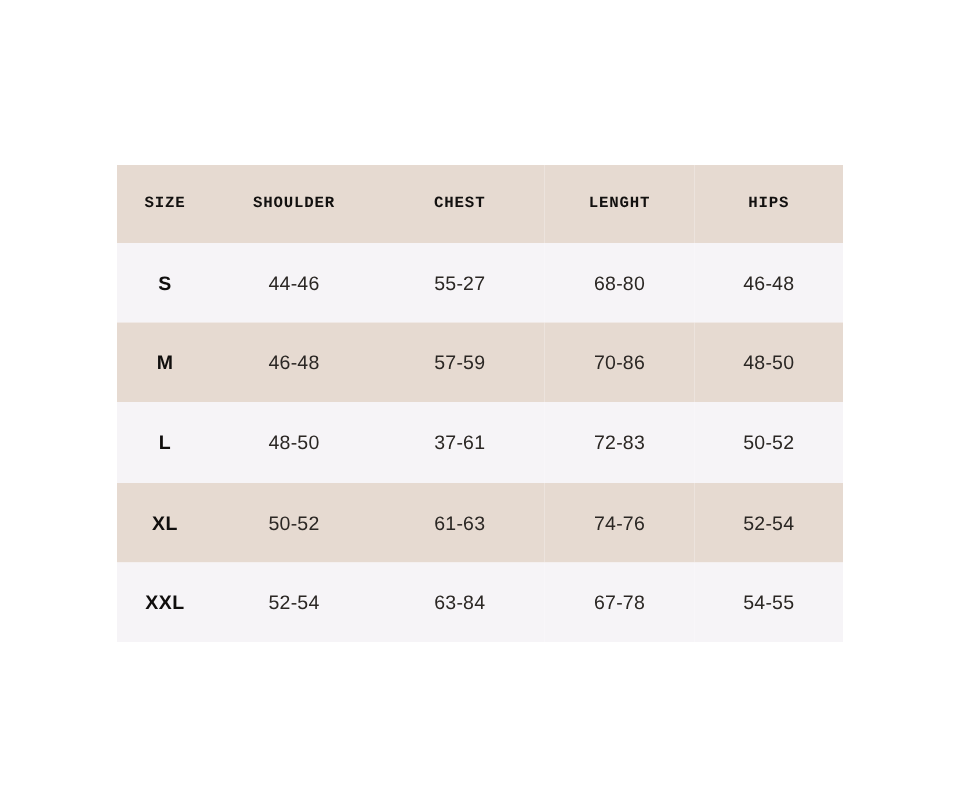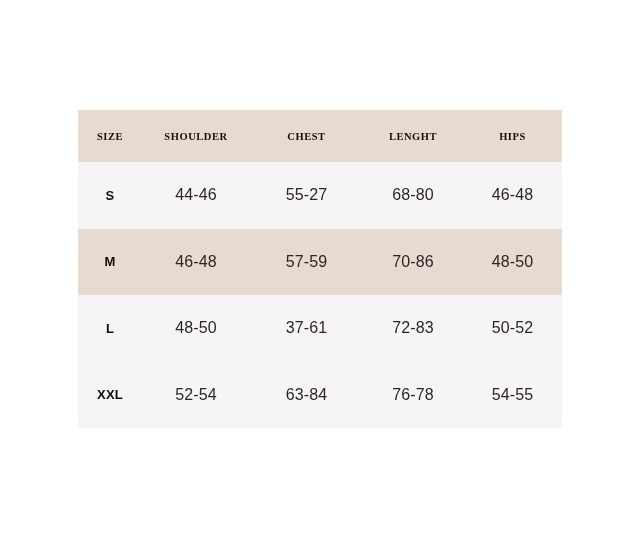--- a/index.html
+++ b/index.html
@@ -45,36 +45,36 @@
     background: #e6dad1;
     color: #12100f;
     font-size: 10.5px;
     font-weight: bold;
     letter-spacing: 0.55px;
     text-align: center;
     vertical-align: middle;
     padding: 0;
     border: none;
     text-transform: uppercase;
-    font-family: Liberation Serif, serif;
+    font-family: Liberation Mono, monospace;
   }
 
   tbody tr {
     height: 53px;
   }
 
   tbody tr.band-light td { background: #f6f4f7; }
   tbody tr.band-beige td { background: #e6dad1; }
 
   tbody td {
     text-align: center;
     vertical-align: middle;
     padding: 0;
     border: none;
-    font-size: 16px;
+    font-size: 13px;
     color: #2b2724;
     font-weight: normal;
     letter-spacing: 0.15px;
   }
 
   tbody td.size-cell {
     font-size: 13px;
     font-weight: bold;
     color: #100e0d;
     letter-spacing: 0.3px;
@@ -116,22 +116,29 @@
         <td>70-86</td>
         <td>48-50</td>
       </tr>
       <tr class="band-light">
         <td class="size-cell">L</td>
         <td>48-50</td>
         <td>37-61</td>
         <td>72-83</td>
         <td>50-52</td>
       </tr>
+      <tr class="band-beige">
+        <td class="size-cell">XL</td>
+        <td>50-52</td>
+        <td>61-63</td>
+        <td>74-76</td>
+        <td>52-54</td>
+      </tr>
       <tr class="band-light">
         <td class="size-cell">XXL</td>
         <td>52-54</td>
         <td>63-84</td>
-        <td>76-78</td>
+        <td>67-78</td>
         <td>54-55</td>
       </tr>
     </tbody>
   </table>
 </div>
 
 </body></html>

